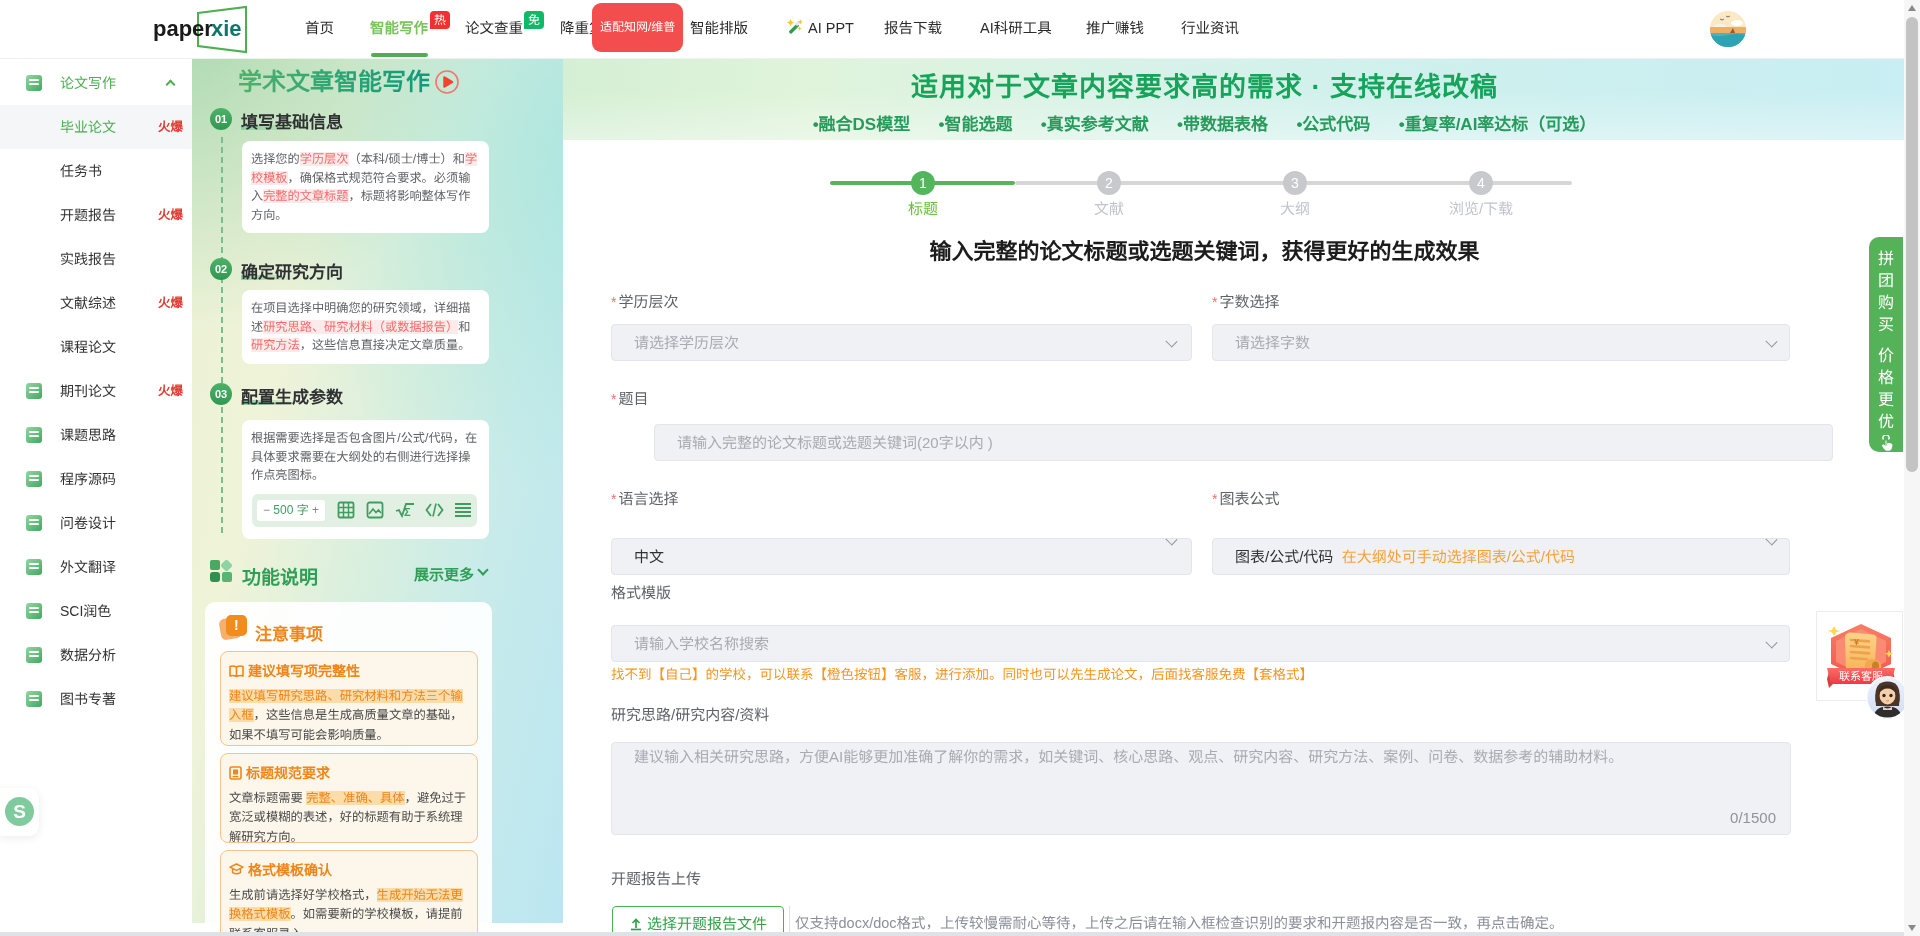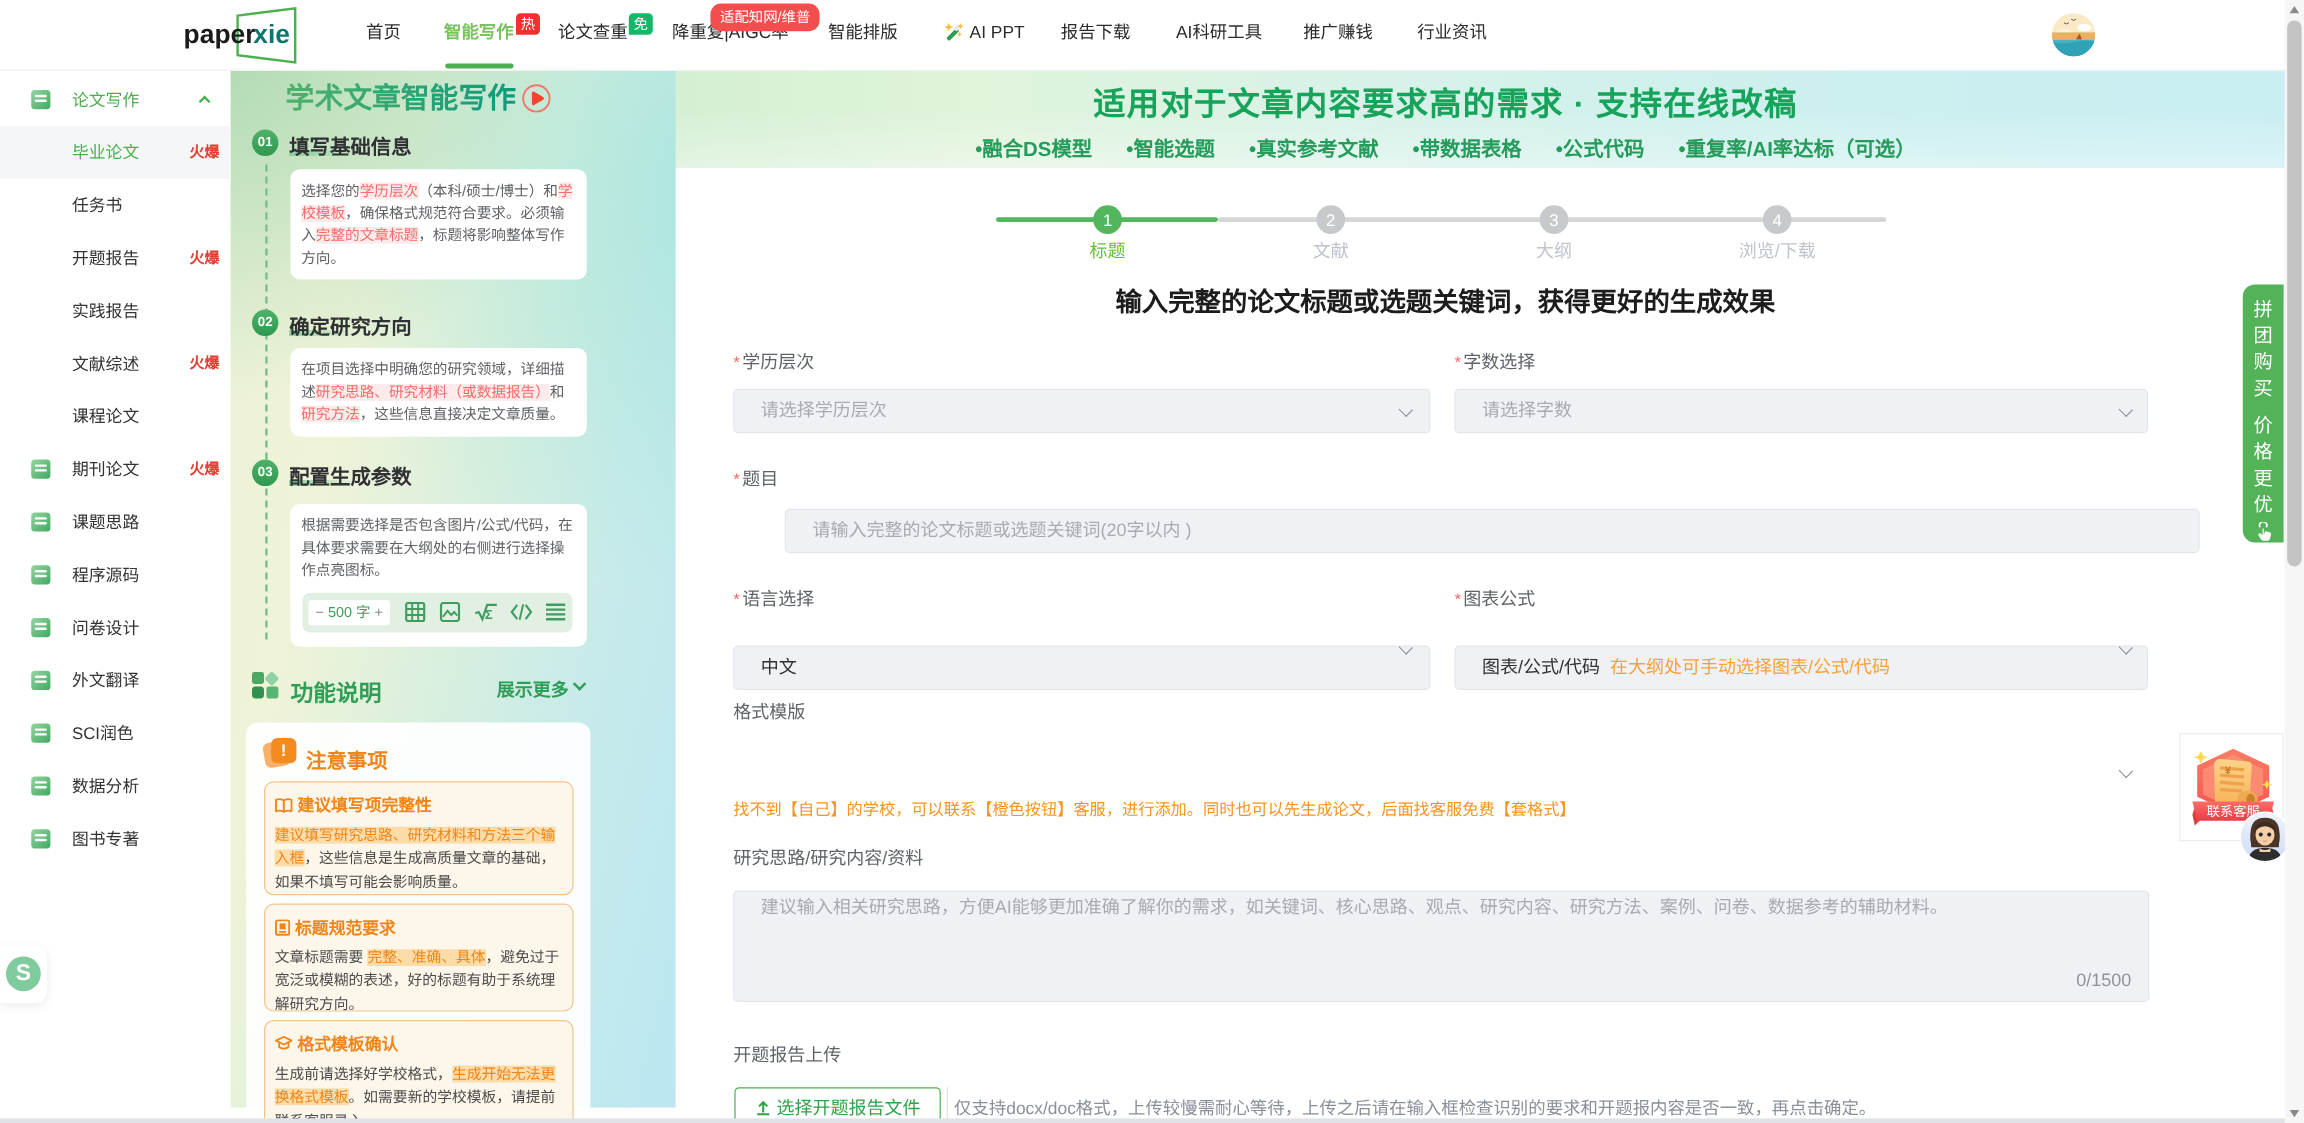--- a/index.html
+++ b/index.html
@@ -7,21 +7,21 @@
   html,body { width:1920px; height:936px; overflow:hidden; }
   body { font-family:"Liberation Sans",sans-serif; position:relative; background:#fff; color:#333; }
   .abs { position:absolute; }
 
   
   #nav { position:absolute; left:0; top:0; width:1904px; height:59px; background:#fff; border-bottom:1px solid #f0f0f0; z-index:30; }
   .navitem { position:absolute; top:0; height:59px; line-height:56px; font-size:14.5px; color:#2b2b2b; white-space:nowrap; }
   .nav-green { color:#7cc35f; font-weight:bold; }
   .badge-hot { position:absolute; font-size:12px; color:#fff; background:#f42f2f; border-radius:4px 4px 4px 0; padding:1px 4px; line-height:16px; }
   .badge-free { position:absolute; font-size:12px; color:#fff; background:#10b968; border-radius:4px 4px 4px 0; padding:1px 4px; line-height:16px; }
-  .badge-pill { position:absolute; font-size:12px; color:#fff; background:#f34d4d; border-radius:9px; padding:4px 8px; line-height:15px; white-space:nowrap; }
+  .badge-pill { position:absolute; font-size:12px; color:#fff; background:#f34d4d; border-radius:9px; padding:17px 8px; line-height:15px; white-space:nowrap; }
   #nav-underline { position:absolute; left:371px; top:53px; width:57px; height:4px; background:#4caf50; border-radius:2px; }
 
   
   #sidebar { position:absolute; left:0; top:59px; width:192px; height:877px; background:#fff; z-index:10; }
   .side-row { position:absolute; left:0; width:192px; height:44px; line-height:44px; font-size:14px; color:#333; }
   .side-row .txt { position:absolute; left:60px; }
   .side-row .hot { position:absolute; left:158px; color:#e23e34; font-weight:bold; font-size:12.5px; }
   .side-row.active { background:#f5f6f7; }
   .side-row.green .txt { color:#4caf50; }
   .side-ico { position:absolute; left:26px; top:14px; width:16px; height:16px; border-radius:3px; background:linear-gradient(135deg,#93d6a0,#41a861); }
@@ -340,20 +340,21 @@
   <div class="fbox" style="left:106px;top:365px;width:1179px;margin-left:43px;">请输入完整的论文标题或选题关键词(20字以内 )</div>
 
   <div class="flabel" style="left:106px;top:428px;"><span class="star">*</span>语言选择</div>
   <div class="flabel" style="left:707px;top:428px;"><span class="star">*</span>图表公式</div>
   <div class="fbox dark" style="left:106px;top:463px;width:581px;">中文</div>
   <div class="chev-d" style="left:662px;top:476px;"></div>
   <div class="fbox dark" style="left:707px;top:463px;width:578px;">图表/公式/代码&nbsp;&nbsp;<span style="color:#f7a13c">在大纲处可手动选择图表/公式/代码</span></div>
   <div class="chev-d" style="left:1262px;top:476px;"></div>
 
   <div class="flabel" style="left:106px;top:522px;">格式模版</div>
+  <div class="fbox" style="left:106px;top:566px;width:1179px;">请输入学校名称搜索</div>
   <div class="chev-d" style="left:1262px;top:579px;"></div>
   <div class="abs" style="left:106px;top:604px;font-size:13.5px;color:#f7941d;">找不到【自己】的学校，可以联系【橙色按钮】客服，进行添加。同时也可以先生成论文，后面找客服免费【套格式】</div>
 
   <div class="flabel" style="left:106px;top:644px;">研究思路/研究内容/资料</div>
   <div class="fbox" style="left:106px;top:683px;width:1180px;height:93px;line-height:20px;padding-top:4px;">建议输入相关研究思路，方便AI能够更加准确了解你的需求，如关键词、核心思路、观点、研究内容、研究方法、案例、问卷、数据参考的辅助材料。
     <div class="abs" style="right:14px;bottom:6px;font-size:15px;color:#909399;">0/1500</div>
   </div>
 
   <div class="flabel" style="left:106px;top:808px;">开题报告上传</div>
   <div class="abs" style="left:107px;top:847px;width:172px;height:36px;border:1px solid #4caf50;border-radius:4px;color:#32a24a;font-size:15px;text-align:center;line-height:34px;">

